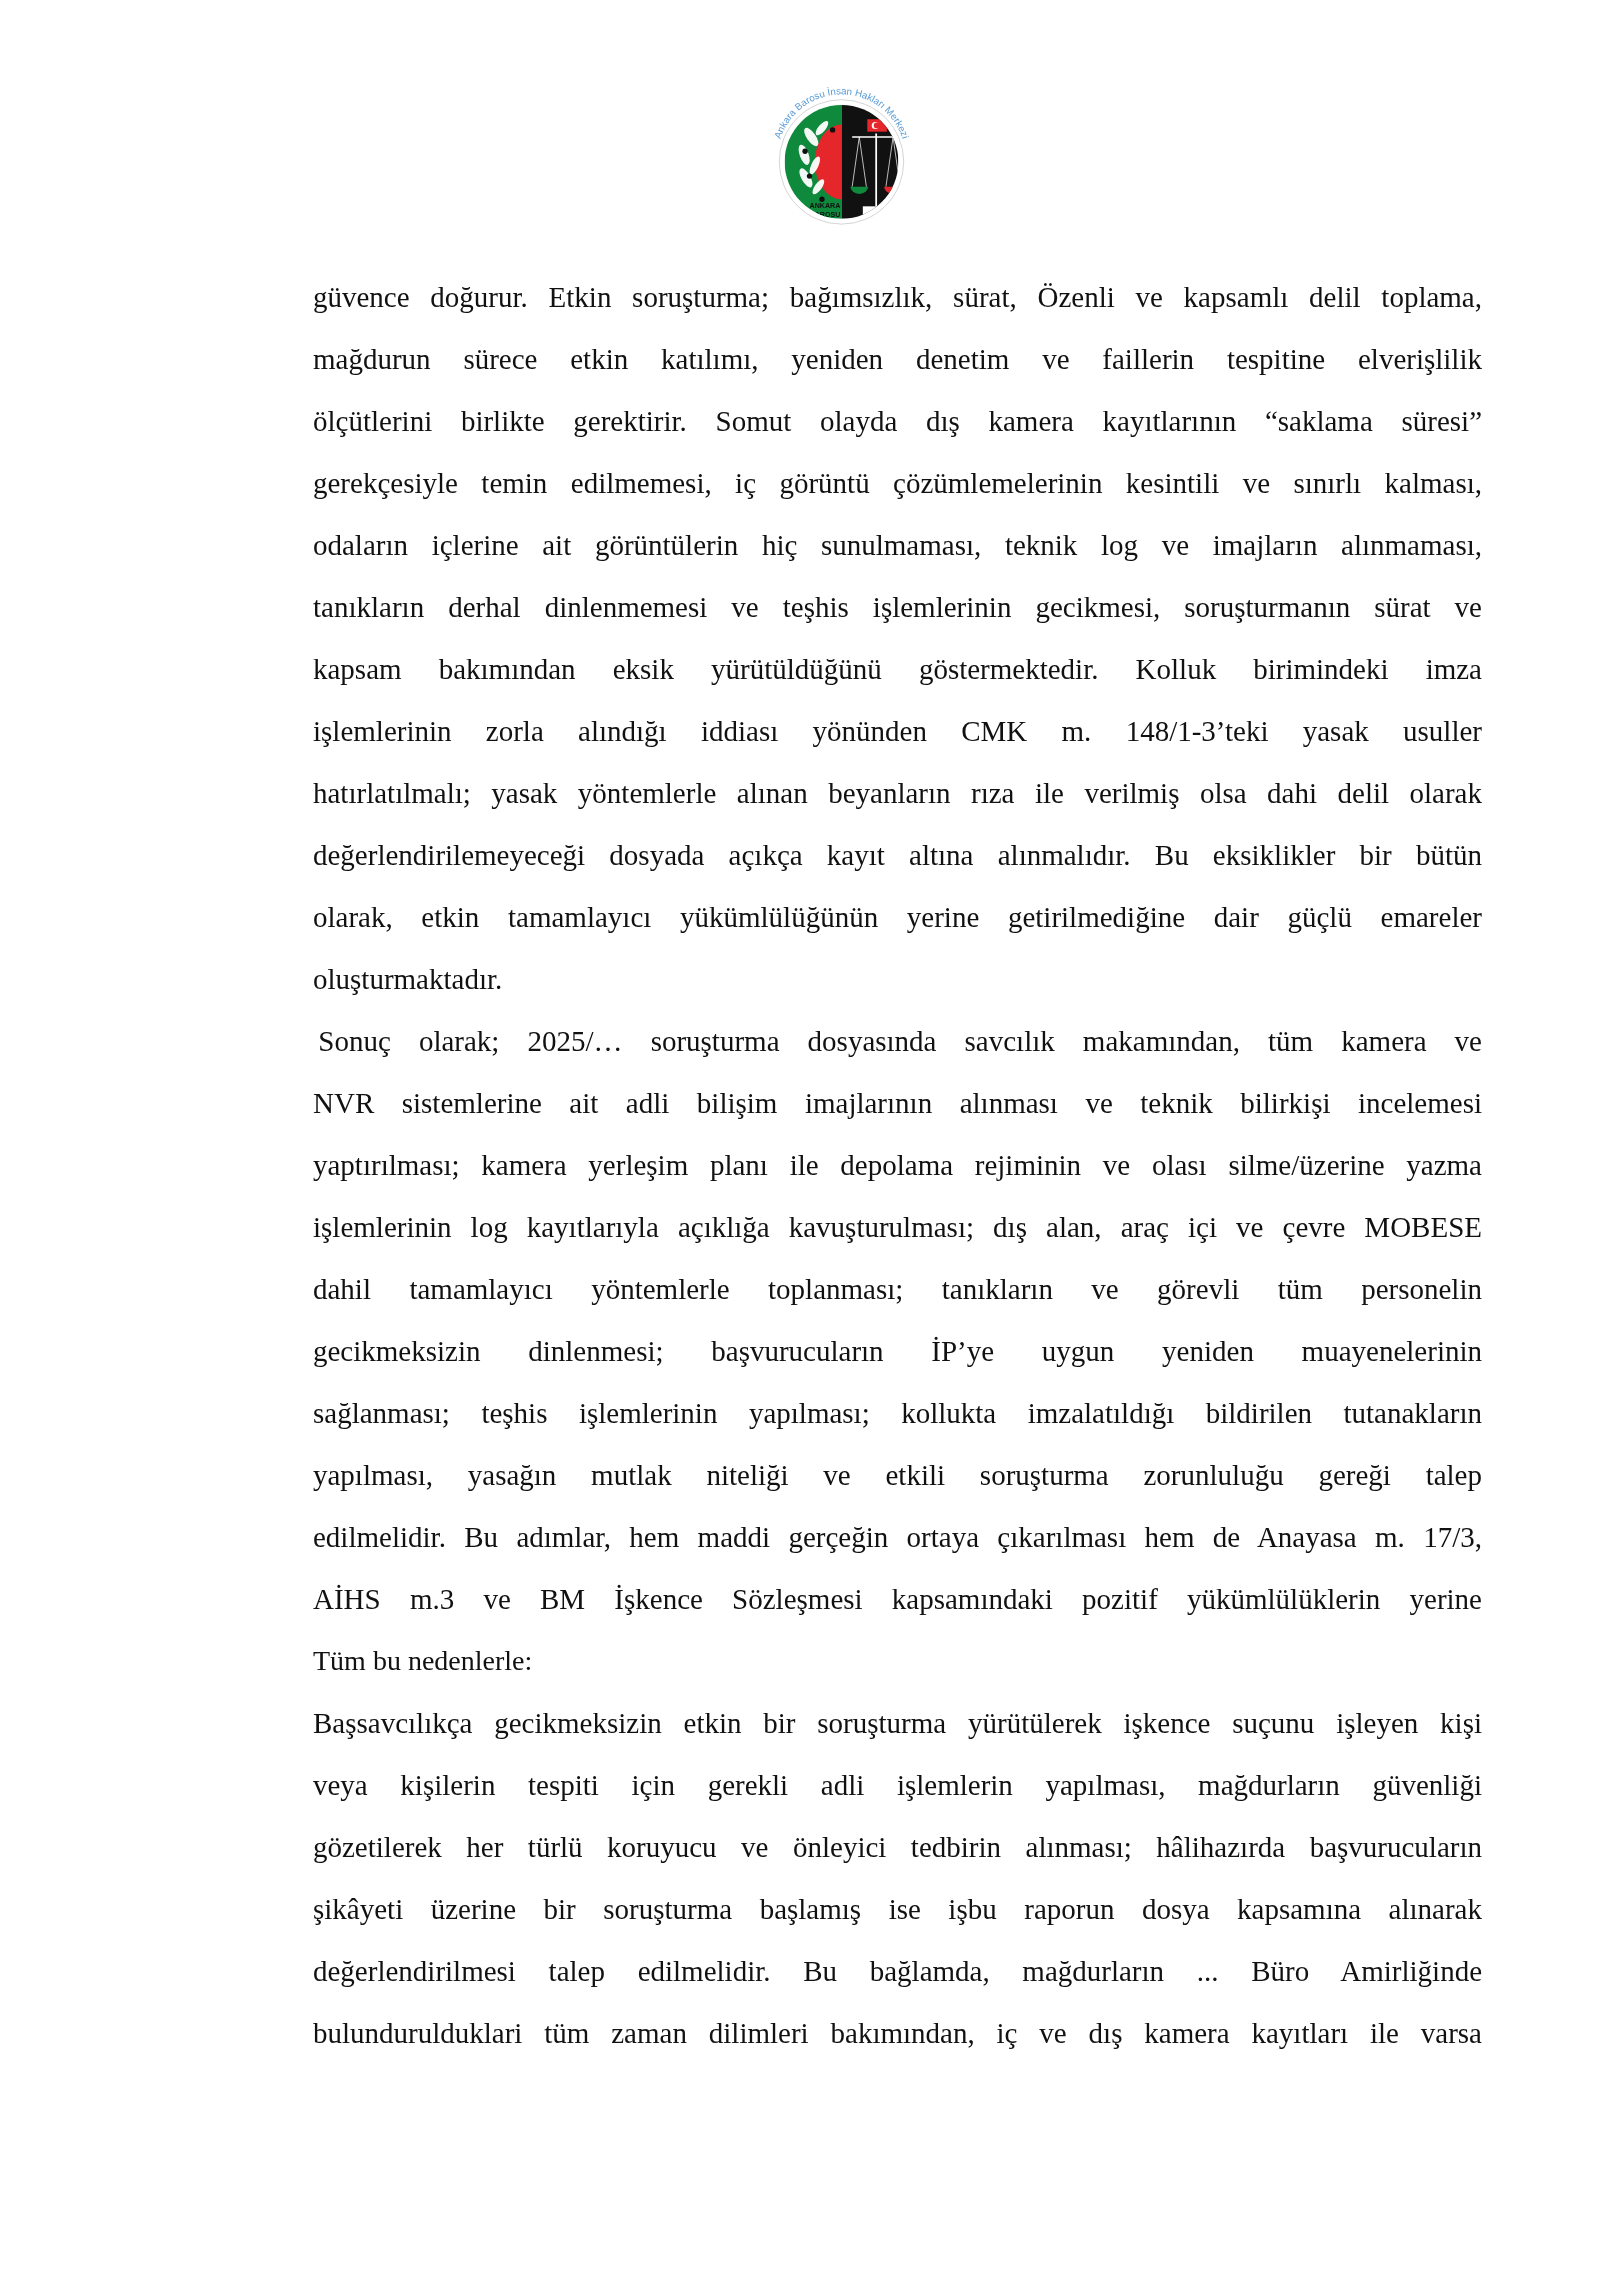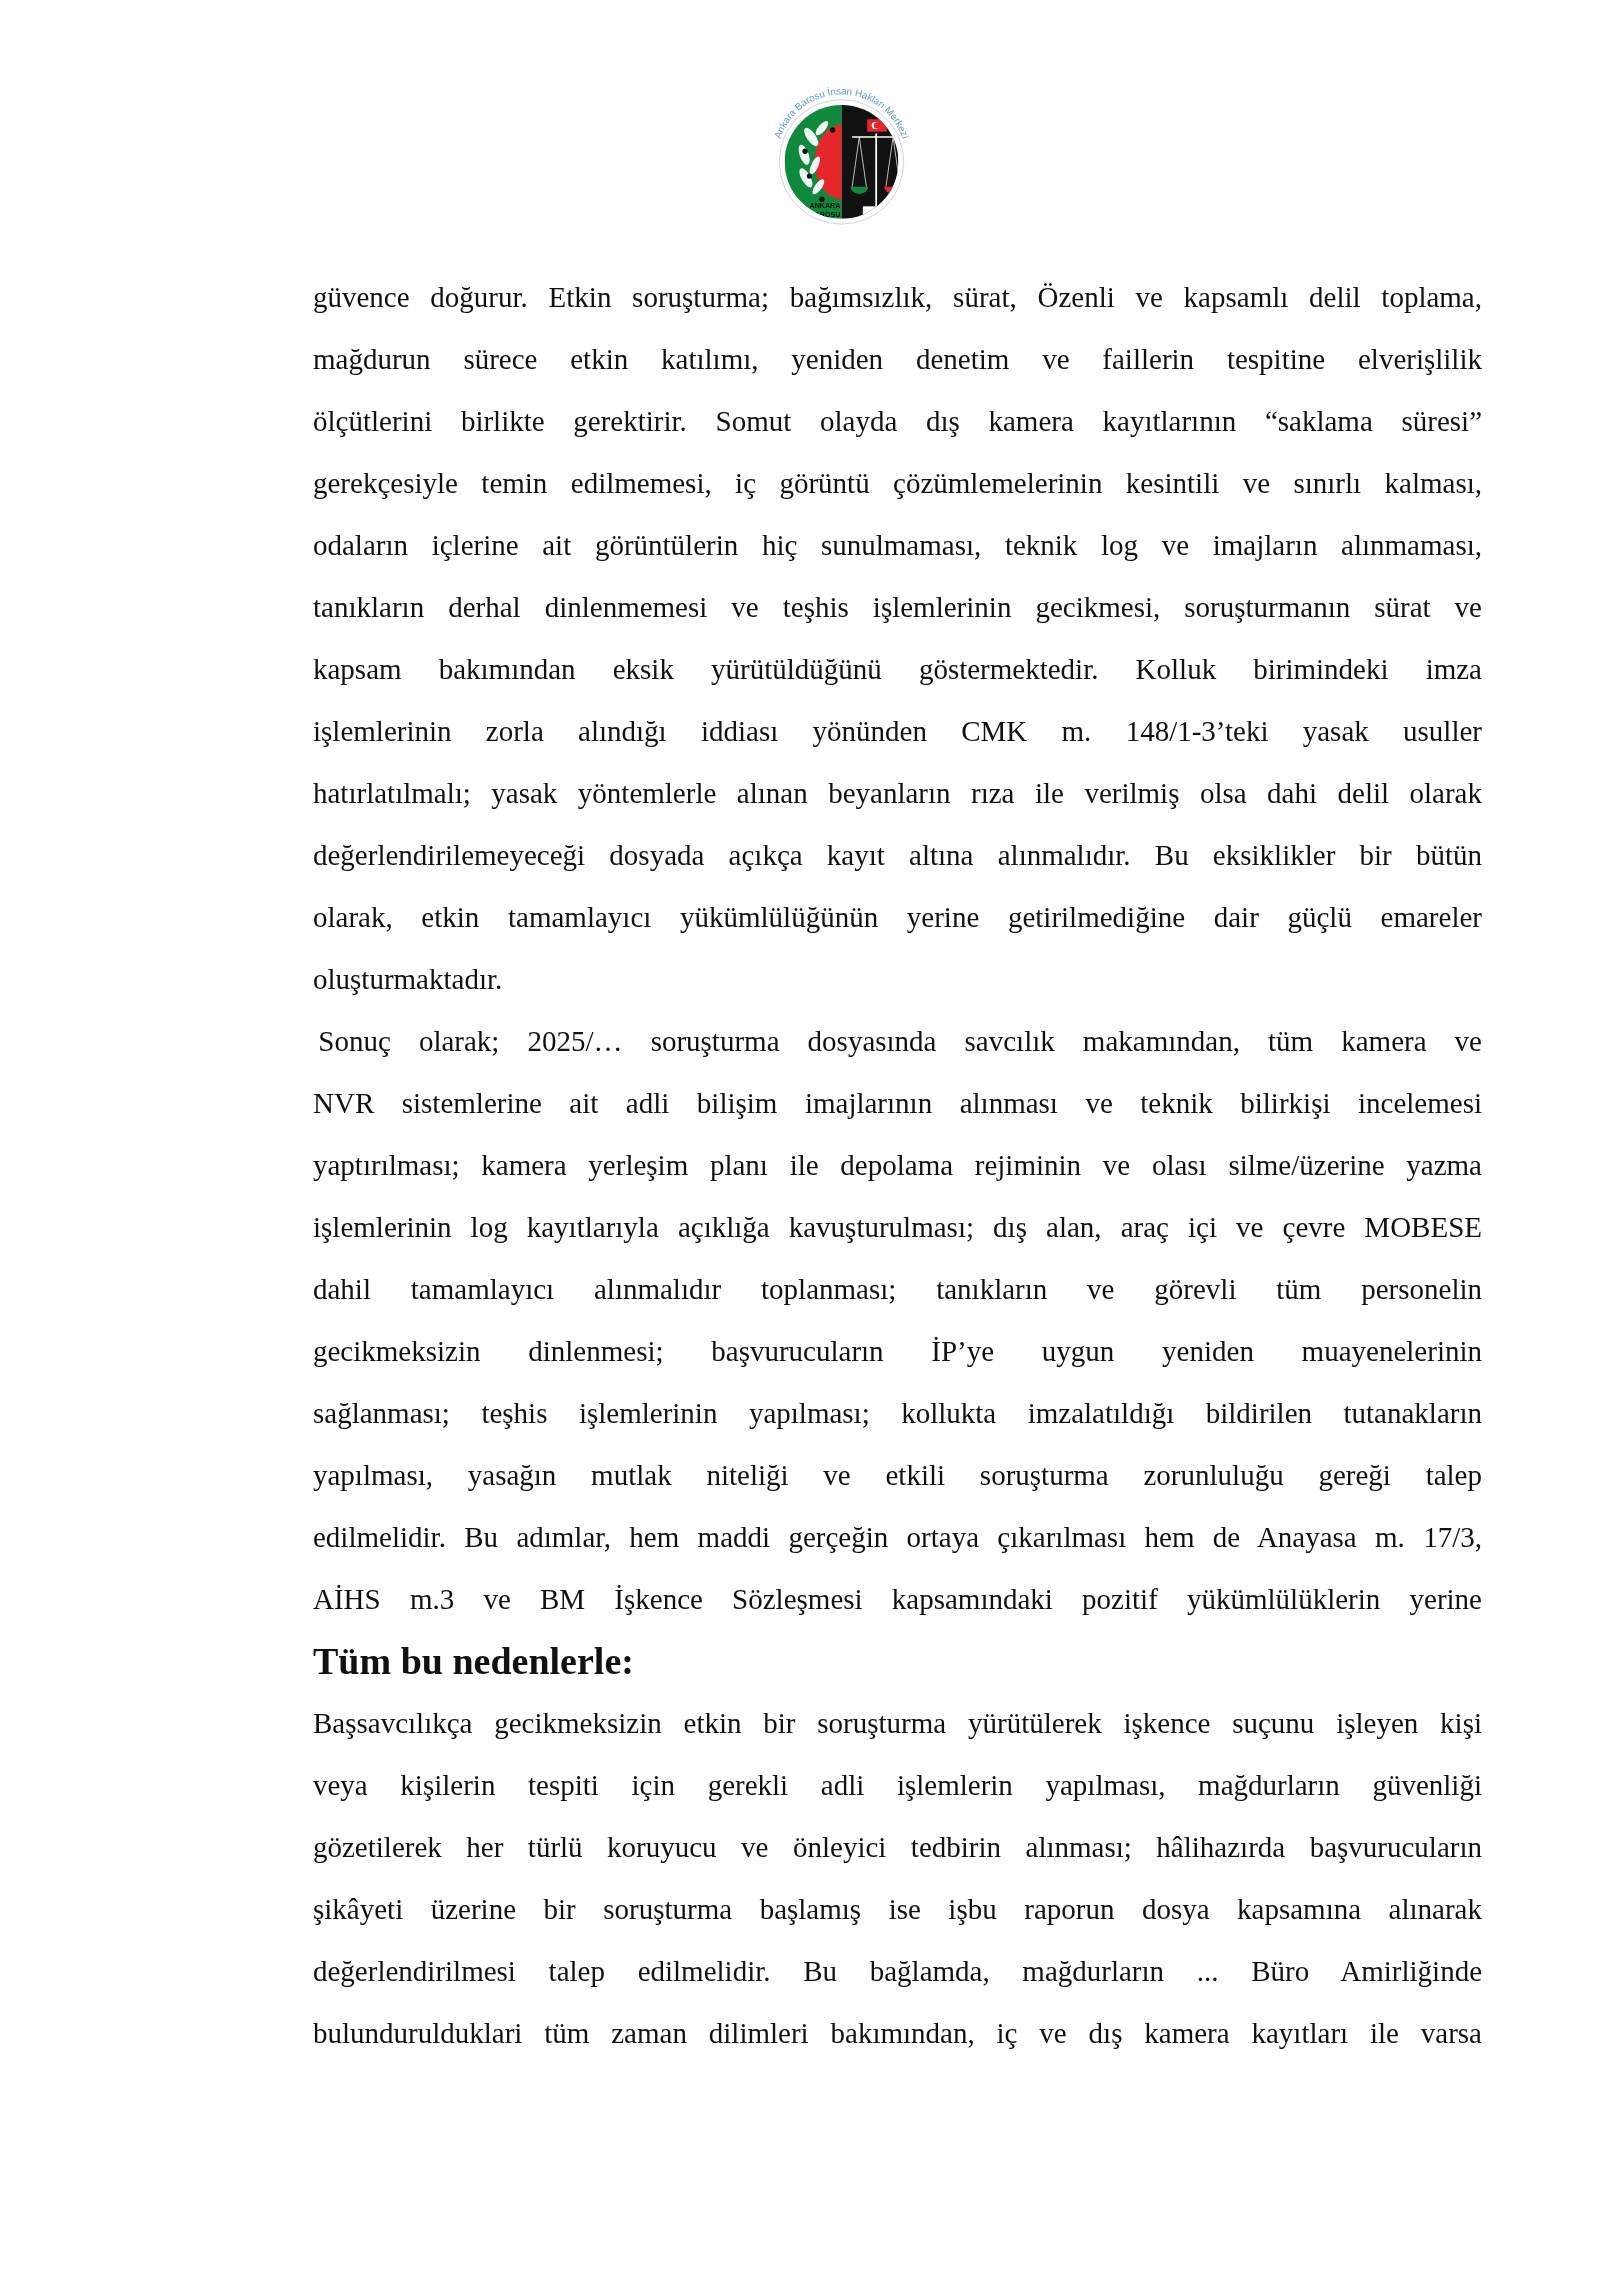--- a/index.html
+++ b/index.html
@@ -5,21 +5,21 @@
   html, body { margin: 0; padding: 0; background: #ffffff; }
   body { width: 1620px; height: 2293px; position: relative; overflow: hidden; }
   .page { position: absolute; left: 0; top: 0; width: 1620px; height: 2293px; background: #fff; }
   .logo { position: absolute; left: 765px; top: 73px; width: 153px; height: 160px; }
   .content {
     position: absolute; left: 313px; top: 266px; width: 1169px;
     font-family: "Liberation Serif", "DejaVu Serif", serif;
     font-size: 29px; line-height: 62px; color: #111;
   }
   .content p { margin: 0; text-align: justify; text-align-last: left; }
-  .content h3 { margin: 0; font-size: 38px; font-weight: bold; line-height: 62px; }
+  .content h3 { margin: 0; font-size: 28px; font-weight: normal; line-height: 62px; }
   .line { display: block; text-align: justify; text-align-last: justify; white-space: nowrap; }
   .line.last { text-align-last: left; }
 </style>
 </head>
 <body>
 
 <div class="page">
 
   <svg class="logo" viewBox="0 0 172 180" xmlns="http://www.w3.org/2000/svg">
     <defs>
@@ -82,21 +82,21 @@
       <span class="line">değerlendirilemeyeceği dosyada açıkça kayıt altına alınmalıdır. Bu eksiklikler bir bütün</span>
       <span class="line">olarak, etkin tamamlayıcı yükümlülüğünün yerine getirilmediğine dair güçlü emareler</span>
       <span class="line last">oluşturmaktadır.</span>
     </p>
 
     <p>
       <span class="line" style="padding-left:5.3px"> Sonuç olarak; 2025/… soruşturma dosyasında savcılık makamından, tüm kamera ve</span>
       <span class="line">NVR sistemlerine ait adli bilişim imajlarının alınması ve teknik bilirkişi incelemesi</span>
       <span class="line">yaptırılması; kamera yerleşim planı ile depolama rejiminin ve olası silme/üzerine yazma</span>
       <span class="line">işlemlerinin log kayıtlarıyla açıklığa kavuşturulması; dış alan, araç içi ve çevre MOBESE</span>
-      <span class="line">dahil tamamlayıcı alınmalıdır toplanması; tanıkların ve görevli tüm personelin</span>
+      <span class="line">dahil tamamlayıcı yöntemlerle toplanması; tanıkların ve görevli tüm personelin</span>
       <span class="line">gecikmeksizin dinlenmesi; başvurucuların İP’ye uygun yeniden muayenelerinin</span>
       <span class="line">sağlanması; teşhis işlemlerinin yapılması; kollukta imzalatıldığı bildirilen tutanakların</span>
       <span class="line">yapılması, yasağın mutlak niteliği ve etkili soruşturma zorunluluğu gereği talep</span>
       <span class="line">edilmelidir. Bu adımlar, hem maddi gerçeğin ortaya çıkarılması hem de Anayasa m. 17/3,</span>
       <span class="line">AİHS m.3 ve BM İşkence Sözleşmesi kapsamındaki pozitif yükümlülüklerin yerine</span>
     </p>
 
     <h3>Tüm bu nedenlerle:</h3>
 
     <p>

